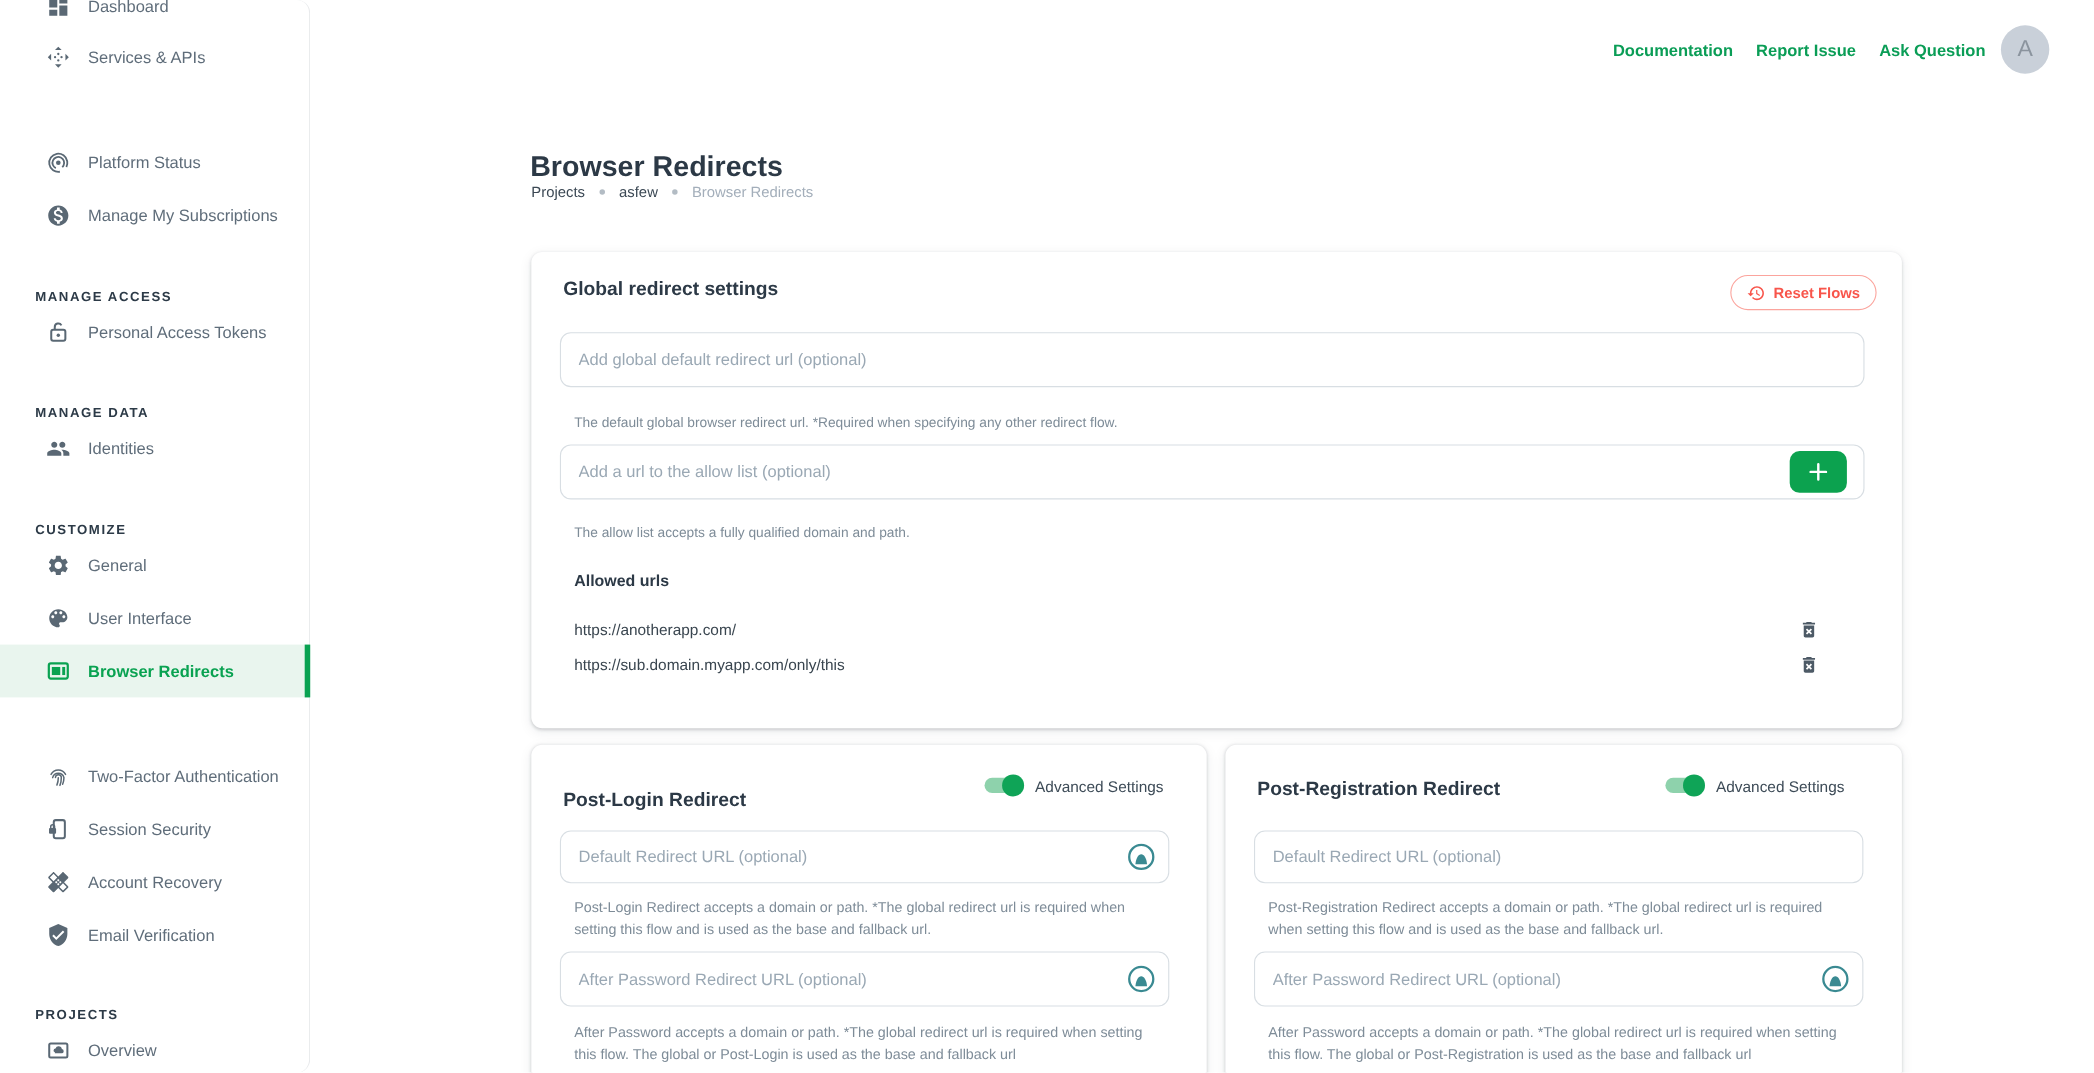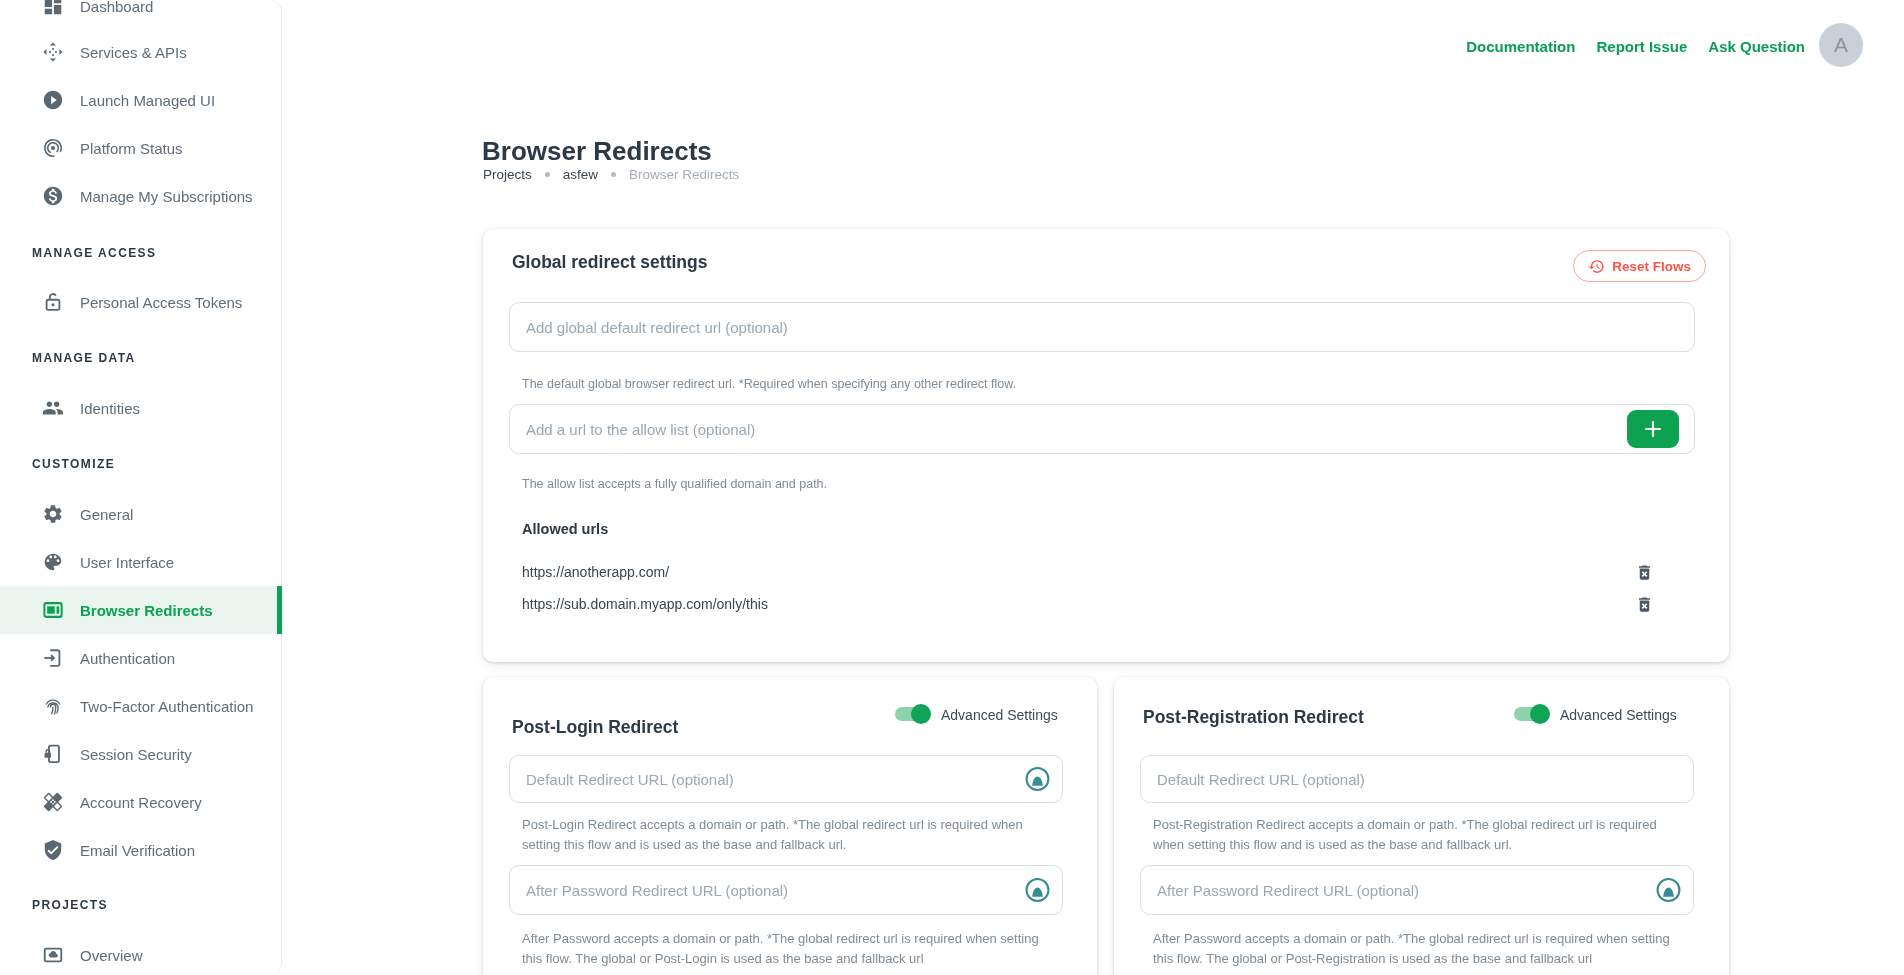--- a/index.html
+++ b/index.html
@@ -10,21 +10,21 @@
   }
   
   .sidebar { position:absolute; left:0; top:0; width:282px; height:975px;
              background:#fff; border-right:1px solid #e8eaec; z-index:2;border-radius:12px; }
   .nav-item { position:absolute; left:0; width:282px; height:48px; display:flex;
               align-items:center; padding-left:42px; color:#5f6d7a; font-size:15px; cursor:pointer; }
   .nav-item .nicon { width:22px; height:22px; margin-right:16px; flex:none; display:flex; }
   .nav-item .nicon svg { width:22px; height:22px; }
   .nav-item.active { background:#e9f5ee; color:#09a251; font-weight:bold; }
   .nav-item.active::after { content:""; position:absolute; right:0; top:0; bottom:0; width:5px; background:#09a251; }
-  .nav-header { position:absolute; left:0; width:282px; height:48px; display:flex; align-items:center;
+  .nav-header { position:absolute; left:0; width:282px; height:48px; display:flex; align-items:flex-end;
                 padding-left:32px; font-size:12px; font-weight:bold; letter-spacing:1.4px; color:#2c3a47; }
   .ic-fill { fill:#5a6874; }
   .ic-stroke { fill:none; stroke:#5a6874; stroke-width:2; }
   
   .top-links { position:absolute; top:38px; right:99px; display:flex; gap:21px; }
   .top-links a { color:#0a9d56; font-weight:bold; font-size:15px; text-decoration:none; cursor:pointer; white-space:nowrap; }
   .avatar { position:absolute; top:23px; right:41px; width:44px; height:44px; border-radius:50%;
             background:#c9d0d9; color:#8b949e; font-size:21px; display:flex; align-items:center;
             justify-content:center; cursor:pointer; }
   
@@ -90,28 +90,20 @@
             <circle cx="12" cy="8.8" r="1.15"></circle>
             <circle cx="8.8" cy="12" r="1.15"></circle>
             <circle cx="15.2" cy="12" r="1.15"></circle>
             <circle cx="12" cy="15.2" r="1.15"></circle>
           </g>
         </svg>
     </span>
     <span>Services &amp; APIs</span>
   </div>
 
-  <div class="nav-item" style="top:76px">
-    <span class="nicon">
-      <svg viewBox="0 0 24 24">
-          <path class="ic-fill" d="M12 2C6.48 2 2 6.48 2 12s4.48 10 10 10 10-4.48 10-10S17.52 2 12 2zm-2 14.5v-9l6 4.5-6 4.5z"></path>
-        </svg>
-    </span>
-    <span>Launch Managed UI</span>
-  </div>
 
   <div class="nav-item" style="top:124px">
     <span class="nicon">
       <svg viewBox="0 0 24 24">
           <circle class="ic-fill" cx="12" cy="12" r="2.3"></circle>
           <circle cx="12" cy="12" r="5.8" fill="none" stroke="#5a6874" stroke-width="1.8" stroke-dasharray="29 8" transform="rotate(115 12 12)"></circle>
           <circle cx="12" cy="12" r="9" fill="none" stroke="#5a6874" stroke-width="1.8" stroke-dasharray="48 9" transform="rotate(80 12 12)"></circle>
         </svg>
     </span>
     <span>Platform Status</span>
@@ -180,30 +172,20 @@
     <span class="nicon">
       <svg viewBox="0 0 24 24">
           <rect x="2.6" y="4.5" width="18.8" height="15" rx="2" fill="none" stroke="#09a251" stroke-width="2.2"></rect>
           <rect x="5.6" y="8" width="8.3" height="8" fill="#09a251"></rect>
           <rect x="15.9" y="8" width="2.9" height="8" fill="#09a251"></rect>
         </svg>
     </span>
     <span>Browser Redirects</span>
   </div>
 
-  <div class="nav-item" style="top:634px">
-    <span class="nicon">
-      <svg viewBox="0 0 24 24">
-          <path class="ic-stroke" d="M9 3.5h8a2 2 0 0 1 2 2v13a2 2 0 0 1-2 2H9"></path>
-          <path class="ic-stroke" d="M2.5 12H13"></path>
-          <path class="ic-stroke" d="M9.8 8.8L13 12l-3.2 3.2"></path>
-        </svg>
-    </span>
-    <span>Authentication</span>
-  </div>
 
   <div class="nav-item" style="top:682px">
     <span class="nicon">
       <svg viewBox="0 0 24 24" fill="none" stroke="#5a6874" stroke-width="1.5" stroke-linecap="round">
           <path d="M4.8 9.8a8.2 8.2 0 0 1 14.4 0"></path>
           <path d="M6.4 13a5.8 5.8 0 0 1 11.2 0c0 2.6-.4 4.7-1.3 6.6"></path>
           <path d="M9.2 13a2.9 2.9 0 0 1 5.8 0c0 3-.5 5.6-1.4 7.7"></path>
           <path d="M12 13.2c0 2.7-.5 5.2-1.4 7.2"></path>
         </svg>
     </span>

